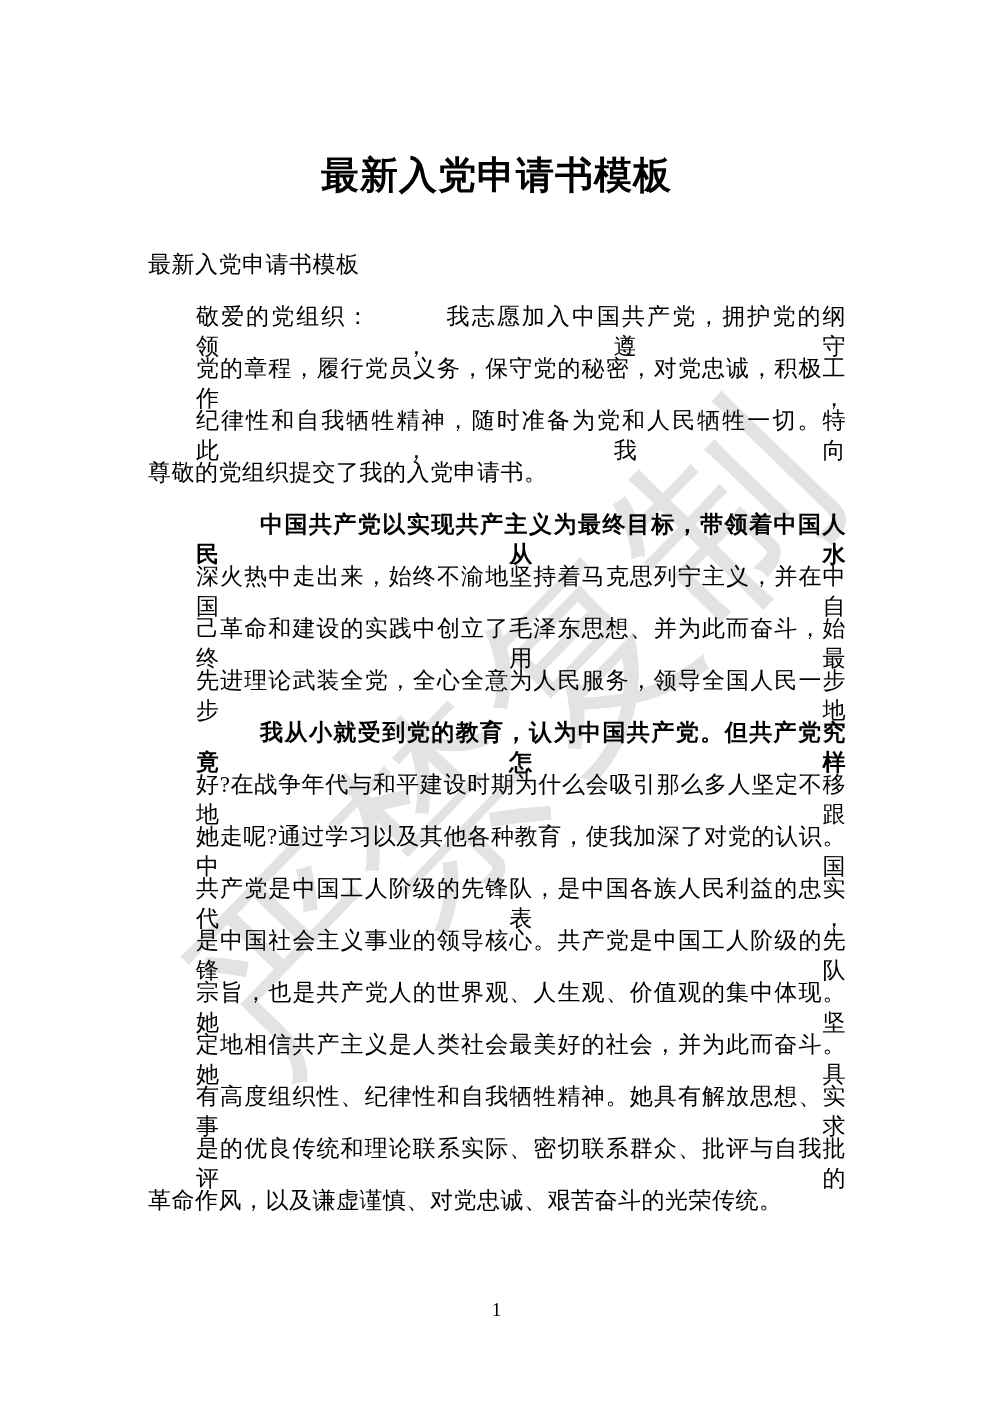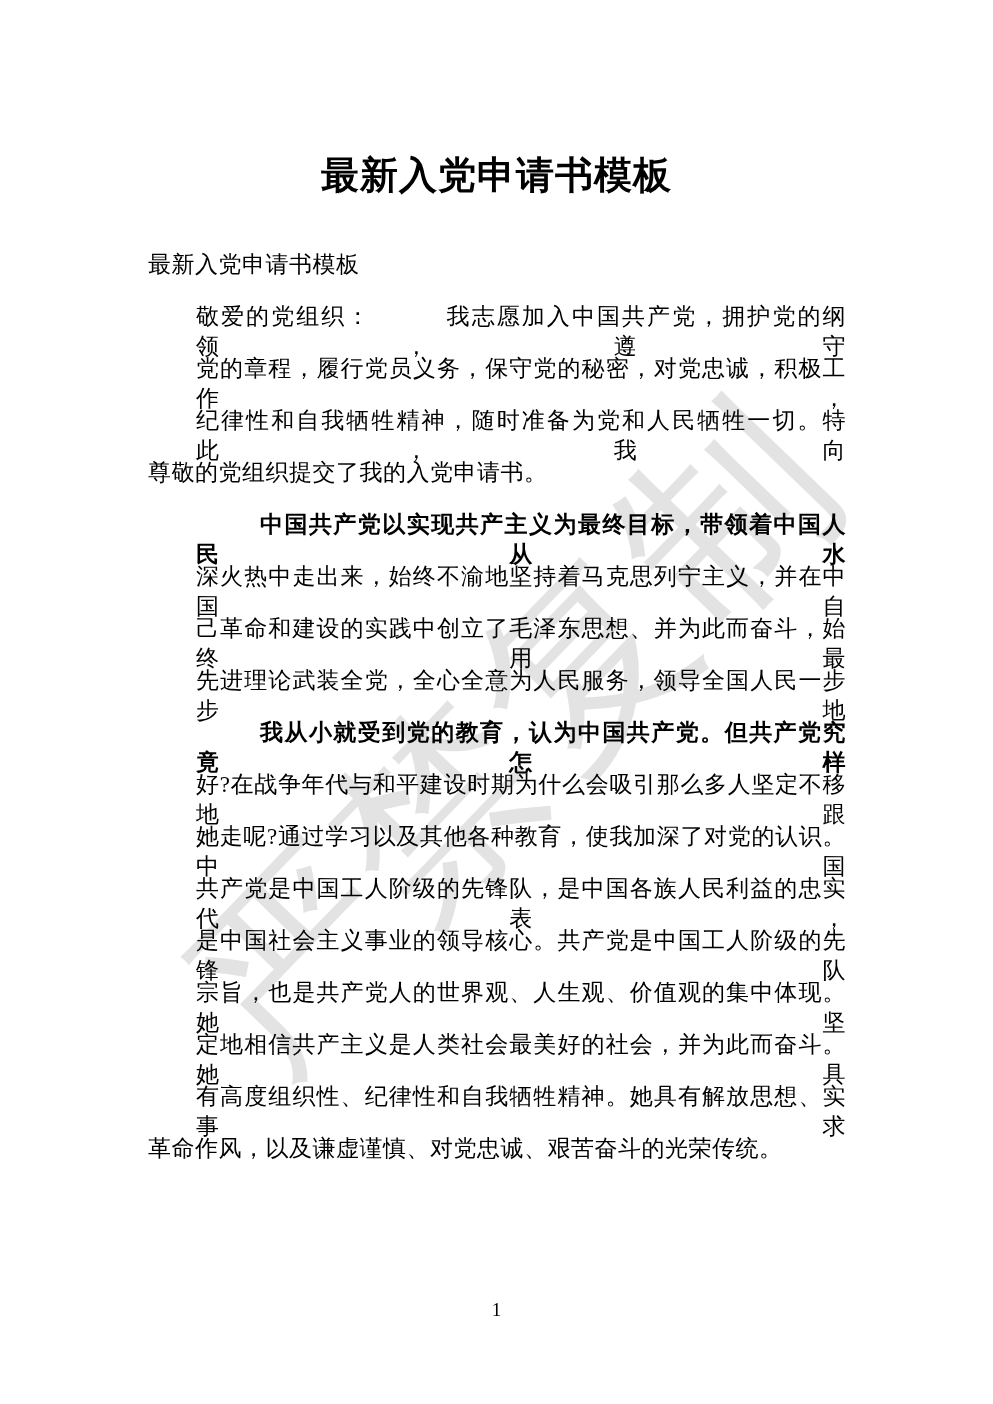--- a/index.html
+++ b/index.html
@@ -108,18 +108,19 @@
     <div class="doc-line just">先进理论武装全党，全心全意为人民服务，领导全国人民一步步地</div>
 
     <div class="doc-line just ind">我从小就受到党的教育，认为中国共产党。但共产党究竟怎样</div>
     <div class="doc-line just">好?在战争年代与和平建设时期为什么会吸引那么多人坚定不移地跟</div>
     <div class="doc-line just">她走呢?通过学习以及其他各种教育，使我加深了对党的认识。中国</div>
     <div class="doc-line just">共产党是中国工人阶级的先锋队，是中国各族人民利益的忠实代表，</div>
     <div class="doc-line just">是中国社会主义事业的领导核心。共产党是中国工人阶级的先锋队</div>
     <div class="doc-line just">宗旨，也是共产党人的世界观、人生观、价值观的集中体现。她坚</div>
     <div class="doc-line just">定地相信共产主义是人类社会最美好的社会，并为此而奋斗。她具</div>
     <div class="doc-line just">有高度组织性、纪律性和自我牺牲精神。她具有解放思想、实事求</div>
+    <div class="doc-line just">是的优良传统和理论联系实际、密切联系群众、批评与自我批评的</div>
     <div class="doc-line">革命作风，以及谦虚谨慎、对党忠诚、艰苦奋斗的光荣传统。</div>
   </div>
 
   <div id="page-number">1</div>
 
 </div>
 
 </body></html>

